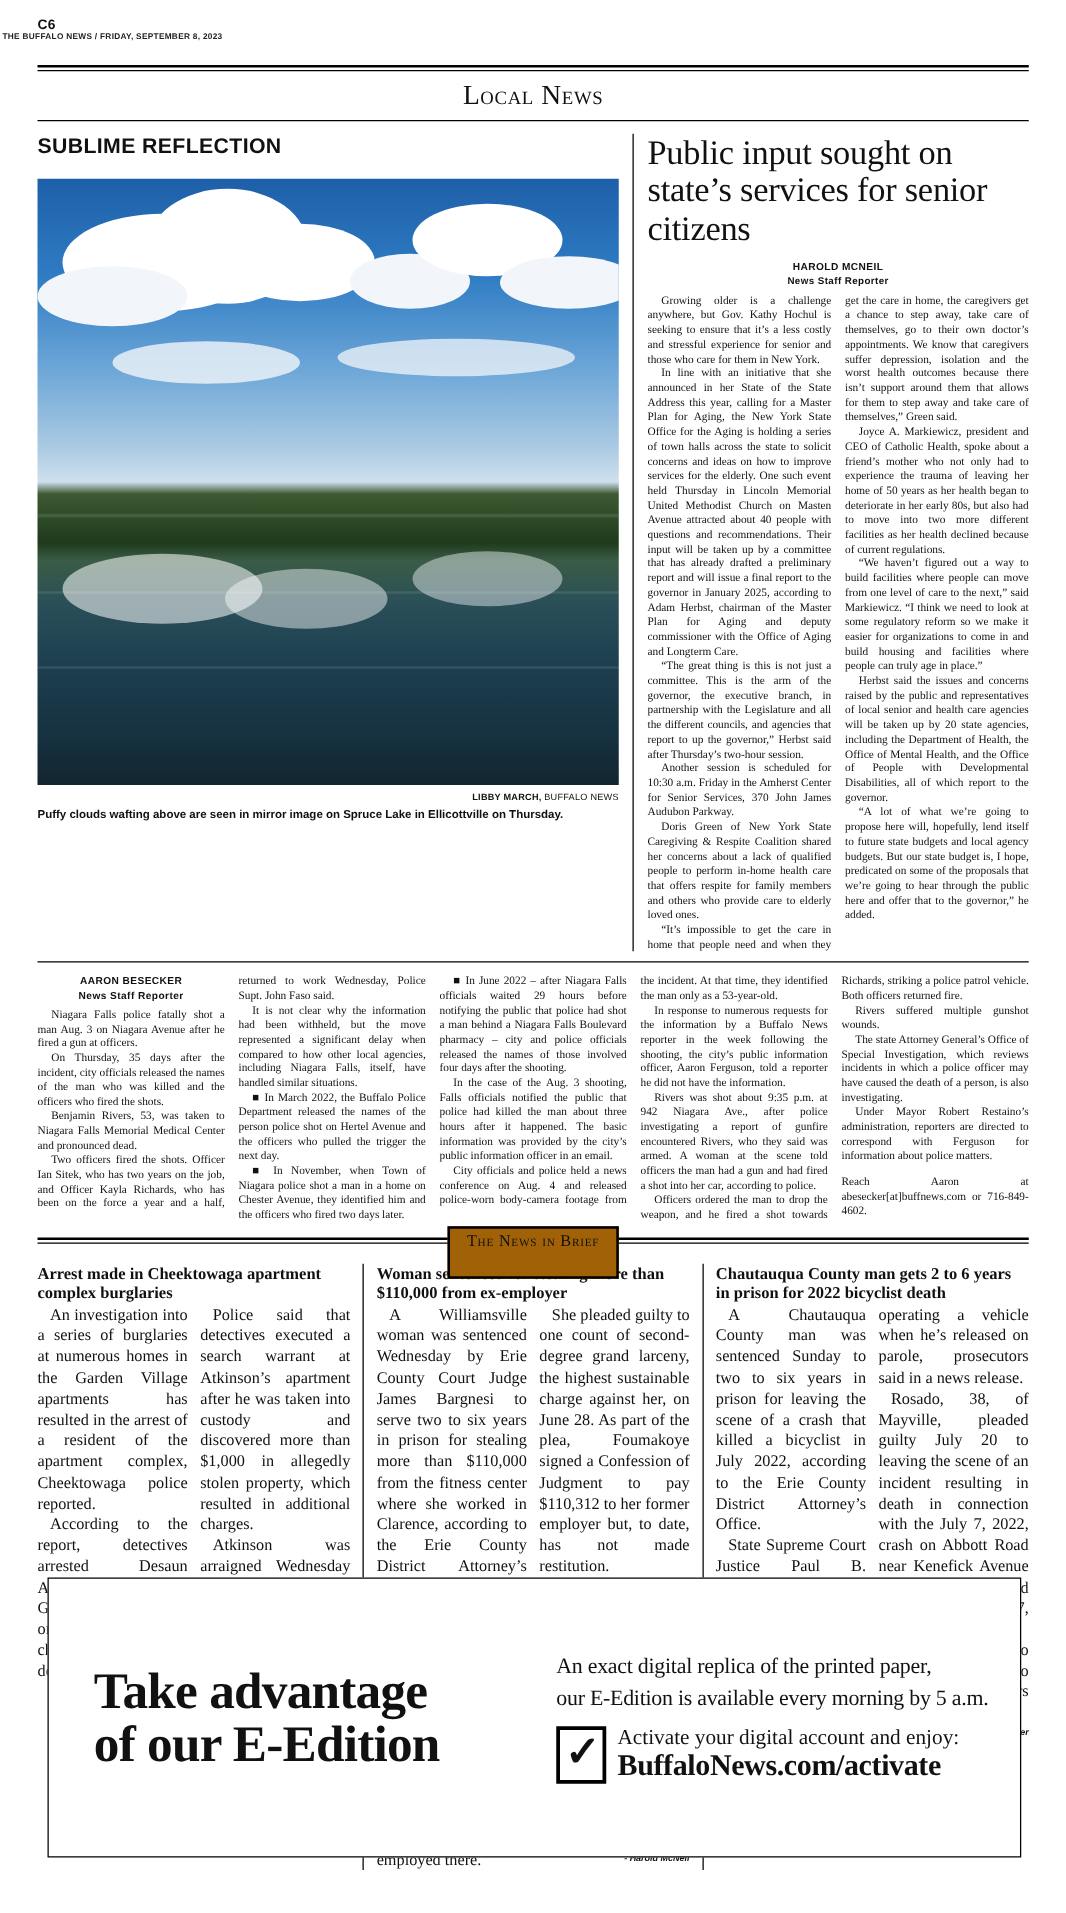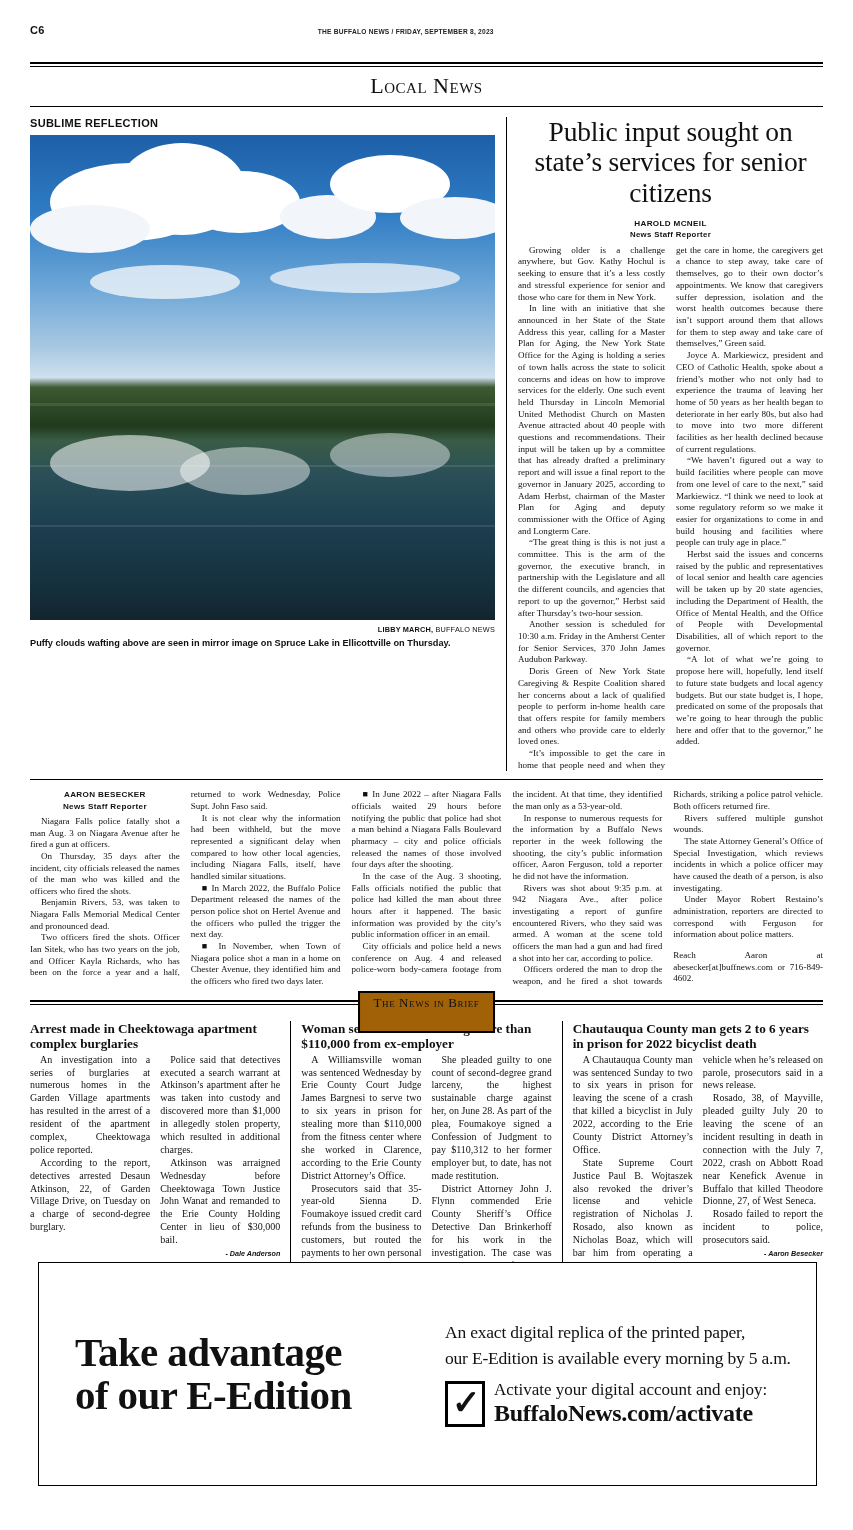--- a/index.html
+++ b/index.html
@@ -6,48 +6,48 @@
   body{
     width:853px;height:1530px;
     background:#ffffff;
     font-family:"Liberation Serif", serif;
     color:#111;
     overflow:hidden;
   }
   .page{position:relative;width:853px;height:1530px;box-sizing:border-box;padding:0 30px;}
 
   
-  .masthead{display:flex;align-items:baseline;justify-content:flex-start;height:36px;padding-top:24px;}
+  .masthead{display:flex;align-items:baseline;justify-content:flex-start;height:36px;padding-top:14px;flex-direction:column;}
   .folio{font-family:"Liberation Sans",sans-serif;font-weight:bold;font-size:11px;letter-spacing:.2px;}
   .slugline{flex:1;text-align:center;font-family:"Liberation Sans",sans-serif;font-weight:bold;font-size:6.6px;letter-spacing:.25px;color:#222;transform:translateX(-28px);}
   .rule-double{border-top:2.2px solid #000;border-bottom:1px solid #000;height:2px;margin-top:2px;}
   .section-band{text-align:center;padding:6px 0 7px;border-bottom:1.2px solid #000;}
   .section-title{font-family:"Liberation Serif",serif;font-size:22px;letter-spacing:.5px;font-variant:small-caps;}
 
   
   .top-zone{display:flex;margin-top:10px;}
   .photo-col{width:465px;}
-  .kicker{font-family:"Liberation Sans",sans-serif;font-weight:bold;font-size:11px;letter-spacing:.3px;margin-bottom:6px;}
+  .kicker{font-family:"Liberation Sans",sans-serif;font-weight:bold;font-size:17px;letter-spacing:.3px;margin-bottom:16px;}
   .photo{
     width:465px;height:485px;position:relative;overflow:hidden;
     background:linear-gradient(#1d5fa8 0%,#2f7cc4 16%,#6fa8d8 32%,#a9c9e2 44%,#cfe0ee 50%,
       #3d5a33 52%,#2d4a27 56%,#1f3a1c 60%,
       #3a5c46 63%,#2a4f58 70%,#1d3f50 80%,#16313f 92%,#12252f 100%);
   }
   .cloud{position:absolute;background:#fff;border-radius:50%;filter:blur(0.4px);}
   .cloud.soft{background:#f2f6fa;}
   .water-shine{position:absolute;left:0;right:0;background:rgba(255,255,255,.10);}
   .photo-credit{text-align:right;font-family:"Liberation Sans",sans-serif;font-weight:bold;font-size:7.3px;letter-spacing:.2px;margin-top:5px;}
   .photo-credit .outlet{font-weight:normal;}
   .photo-caption{font-family:"Liberation Sans",sans-serif;font-weight:bold;font-size:9.2px;line-height:1.35;margin-top:3px;}
 
   .vrule{width:1px;background:#000;margin:0 11px;align-self:stretch;}
 
   .lead-col{flex:1;}
-  .lead-headline{font-size:27.5px;line-height:1.1;font-weight:normal;margin:0 0 10px 0;letter-spacing:-.2px;text-align:center;}
+  .lead-headline{font-size:27.5px;line-height:1.1;font-weight:normal;margin:0 0 10px 0;letter-spacing:-.2px;}
   .byline{text-align:center;font-family:"Liberation Sans",sans-serif;font-weight:bold;font-size:8.1px;letter-spacing:.35px;line-height:1.45;margin-bottom:4px;}
   .byline .role{font-size:7.8px;}
   .lead-body{column-count:2;column-gap:11px;column-rule:none;}
   .lead-body p{margin:0;text-indent:11px;font-size:9.05px;line-height:1.295;text-align:justify;hyphens:auto;}
 
   
   .hr-thin{border-top:1px solid #000;margin-top:8px;}
   .story2{margin-top:9px;}
   .story2 h2{font-size:25px;line-height:1.08;font-weight:normal;margin:0 0 8px 0;text-align:center;letter-spacing:-.2px;}
   .story2-cols{column-count:5;column-gap:11px;}
@@ -62,21 +62,21 @@
   .brief-label{
     position:absolute;left:50%;transform:translateX(-50%);top:-11px;
     background:#a16207;border:2px solid #000;padding:2px 14px 20px;
     font-size:13px;letter-spacing:.6px;font-variant:small-caps;white-space:nowrap;
   }
   .briefs{display:flex;margin-top:16px;}
   .brief{flex:1;}
   .brief + .brief{border-left:1px solid #000;padding-left:10px;margin-left:10px;}
   .brief h3{font-size:13.2px;line-height:1.14;margin:0 0 3px 0;font-weight:bold;}
   .brief-body{column-count:2;column-gap:10px;}
-  .brief-body p{margin:0;text-indent:10px;font-size:10px;line-height:1.29;text-align:justify;hyphens:auto;}
+  .brief-body p{margin:0;text-indent:10px;font-size:13px;line-height:1.29;text-align:justify;hyphens:auto;}
   .brief-body p.credit{font-family:"Liberation Sans",sans-serif;font-style:italic;font-weight:bold;font-size:7.2px;text-align:right;text-indent:0;margin-top:2px;}
 
   
   .ad{
     position:absolute;left:38px;top:1262px;width:777px;height:222px;
     border:1px solid #000;background:#fff;display:flex;align-items:center;
   }
   .ad-left{width:360px;padding-left:36px;}
   .ad-left .l1,.ad-left .l2{font-size:41px;line-height:1.04;font-weight:bold;letter-spacing:-.6px;font-family:"Liberation Serif",serif;}
   .ad-right{flex:1;padding-left:10px;}

